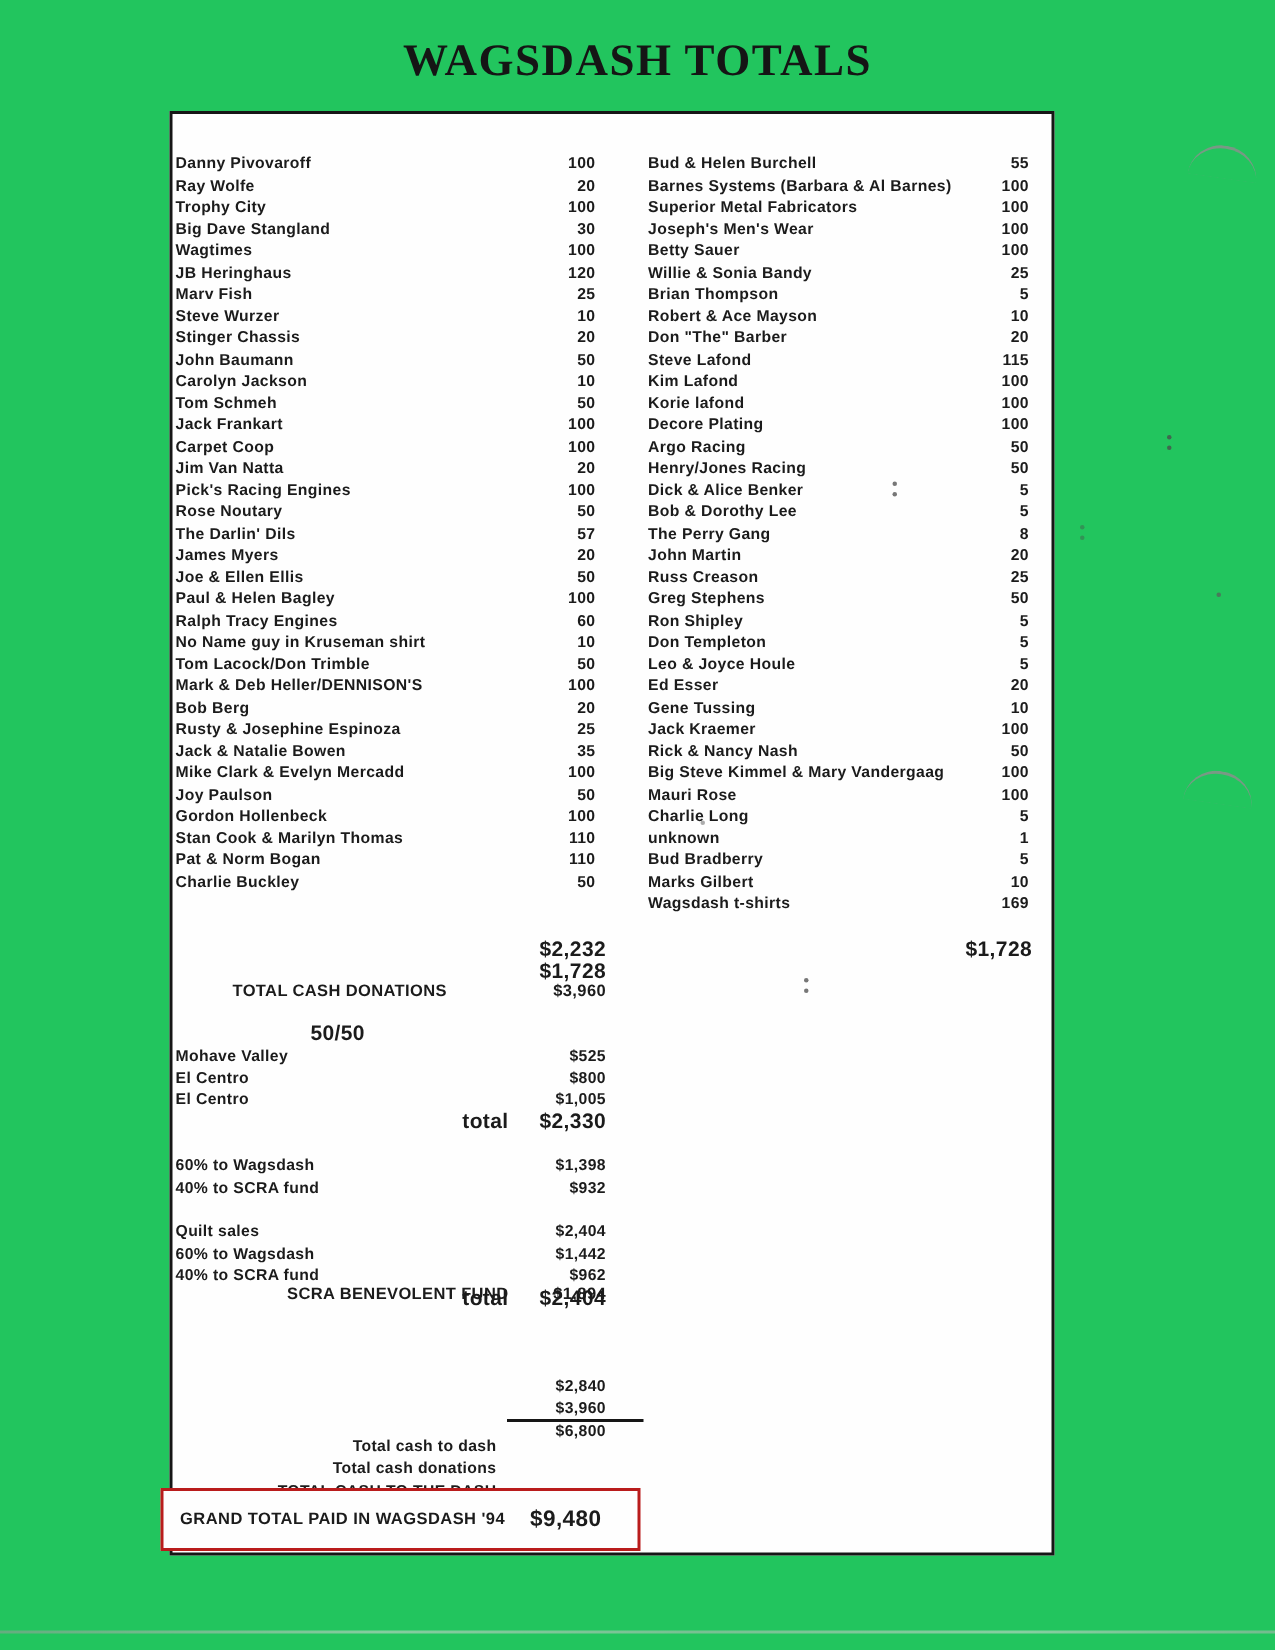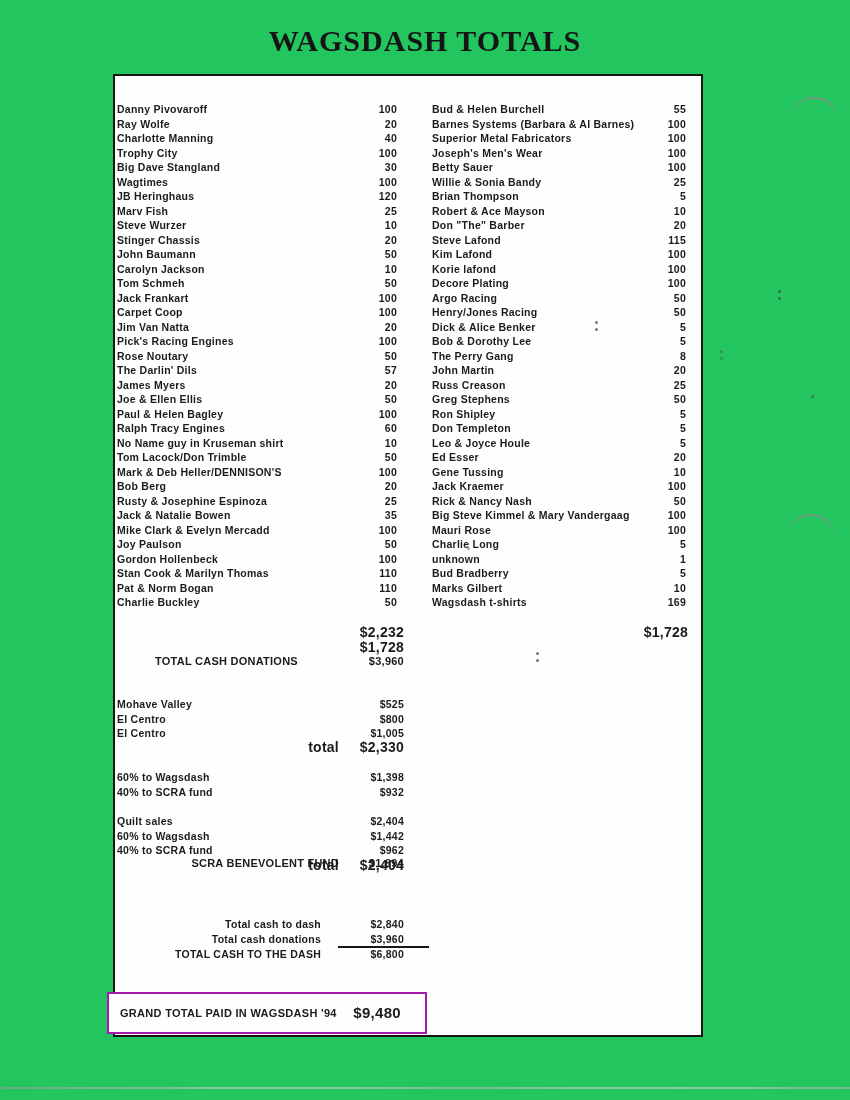--- a/index.html
+++ b/index.html
@@ -35,25 +35,25 @@
   .srow .lab-right{position:absolute; right:65px; top:0;}
   .srow.caps{font-size:11px;}
   .stack{position:absolute; left:2px; width:287px;}
   .stack .row{
     position:relative; height:14.5px; line-height:14.5px;
     font-size:10.5px; letter-spacing:.25px; white-space:nowrap;
   }
   .stack .row .val{position:absolute; right:0; top:0;}
   .stack .row .lab{position:absolute; left:0; top:0;}
   .stack.sum .row{height:15px; line-height:15px; font-size:10.5px;}
-  .stack.sum .row .lab{left:auto; right:83px;}
+  .stack.sum .row .lab{left:auto; right:73px;margin-top:40px;}
   .rule{position:absolute; background:#161616;}
   .grand-box{
     position:absolute; left:-8px; top:916px; width:320px; height:42px;
-    border:2px solid #a21caf; background:#fefefe;
+    border:2px solid #b91c1c; background:#fefefe;
   }
   .grand-box .glabel{
     position:absolute; left:11px; top:0; height:38px; line-height:38px;
     font-size:11px; letter-spacing:.3px; white-space:nowrap;
   }
   .grand-box .gval{
     position:absolute; right:24px; top:0; height:38px; line-height:38px;
     font-size:15px; letter-spacing:.3px;
   }
   
@@ -90,24 +90,20 @@
 
     <div class="drow">
         <span>Danny Pivovaroff</span>
         <span>100</span>
       </div>
         <div class="drow">
         <span>Ray Wolfe</span>
         <span>20</span>
       </div>
         <div class="drow">
-        <span>Charlotte Manning</span>
-        <span>40</span>
-      </div>
-        <div class="drow">
         <span>Trophy City</span>
         <span>100</span>
       </div>
         <div class="drow">
         <span>Big Dave Stangland</span>
         <span>30</span>
       </div>
         <div class="drow">
         <span>Wagtimes</span>
         <span>100</span>
@@ -382,20 +378,23 @@
     </div>
     <div class="srow caps" style="top:578px;">
       <span style="position:absolute;left:38px;top:0;">TOTAL CASH DONATIONS</span>
       <span class="val">$3,960</span>
     </div>
 
     <div class="srow" style="left:317px; top:549px; width:256px;">
       <span class="val">$1,728</span>
     </div>
 
+    <div class="srow" style="top:605px;">
+      <span style="position:absolute;left:90px;top:0;">50/50</span>
+    </div>
     <div class="stack" style="top:621px;text-decoration:underline;">
 
     <div class="row">
         <span class="lab">Mohave Valley</span>
         <span class="val">$525</span>
       </div>
         <div class="row">
         <span class="lab">El Centro</span>
         <span class="val">$800</span>
       </div>

